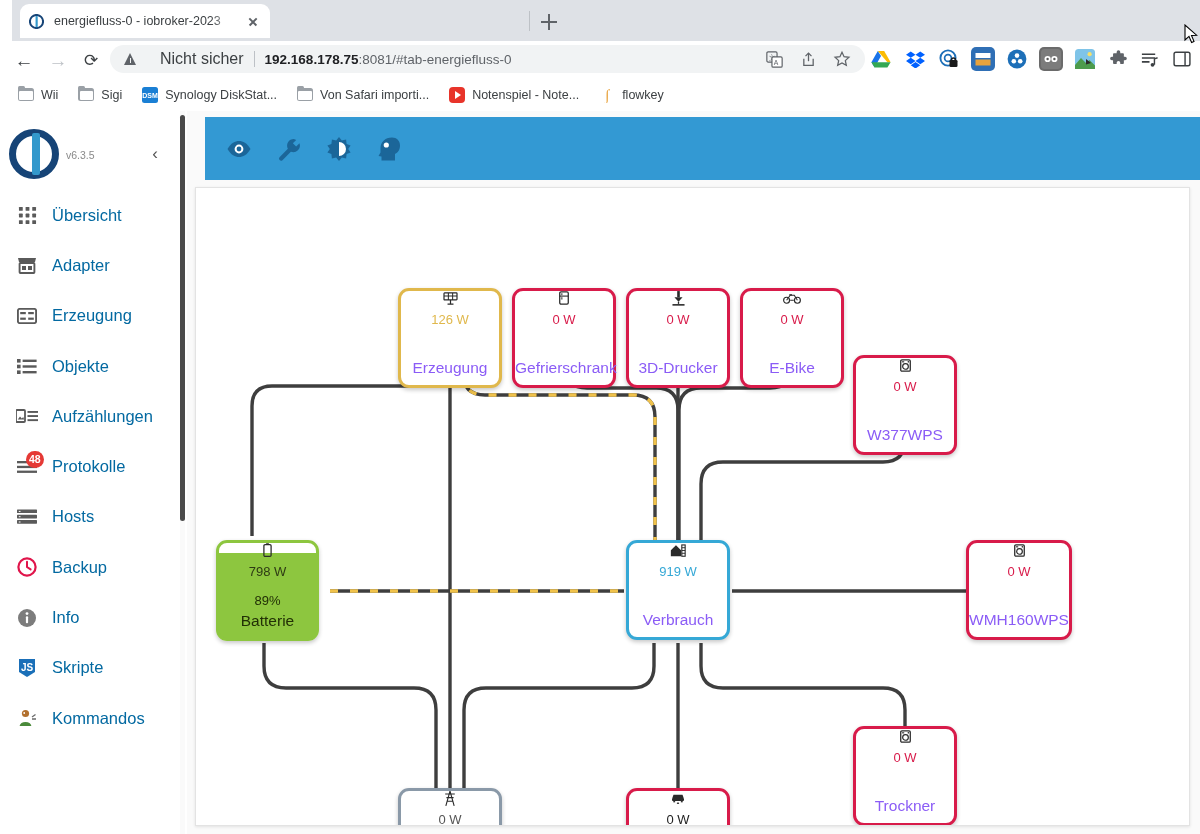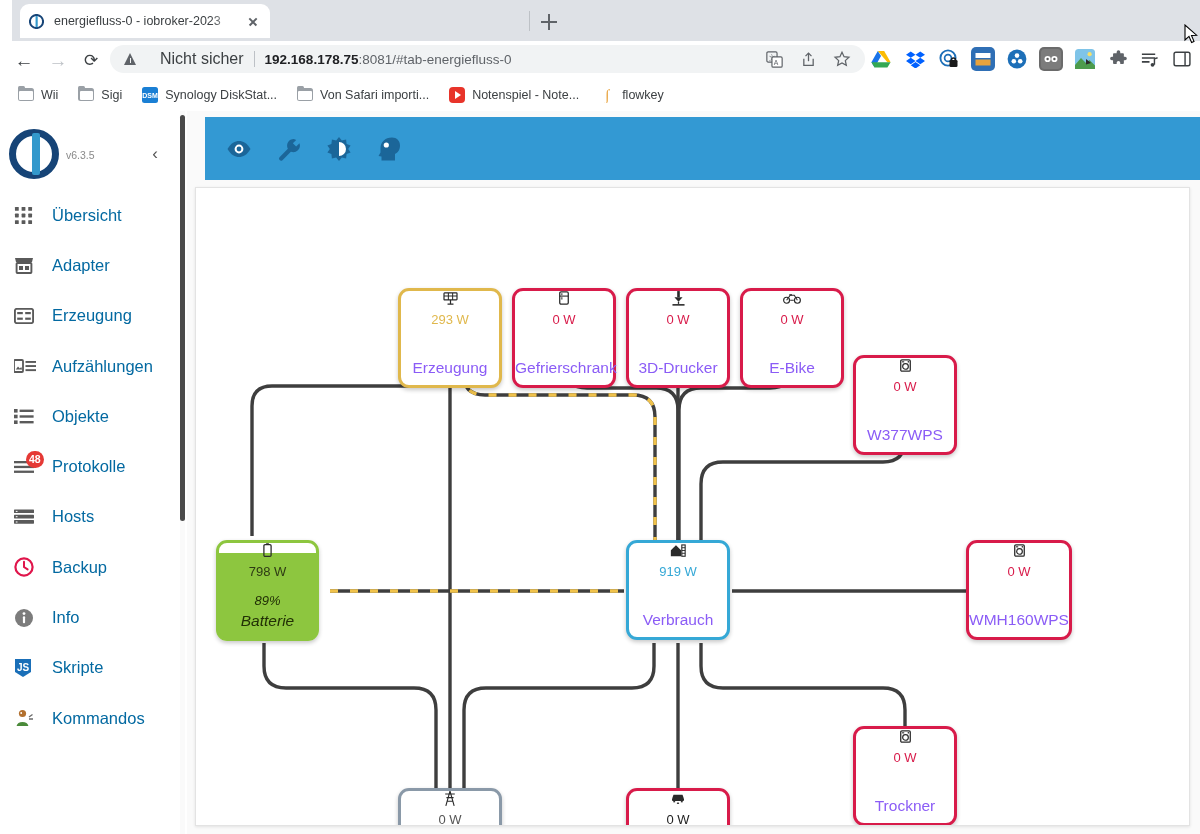--- a/index.html
+++ b/index.html
@@ -64,21 +64,21 @@
   .sidebar{position:absolute;left:0;top:0;width:180px;height:723px;background:#fff;overflow:hidden;}
   .brand{position:relative;height:79px;}
   .logo{position:absolute;left:9px;top:18px;width:50px;height:50px;border-radius:50%;
         border:7px solid #164477;box-sizing:border-box;background:#fff;}
   .logo:after{content:"";position:absolute;left:16px;top:-3px;width:8px;height:42px;background:#3399cc;border-radius:2px;}
   .ver{position:absolute;left:66px;top:38px;font-size:10.5px;color:#8a8a8a;}
   .collapse{position:absolute;left:145px;top:33px;width:20px;height:20px;color:#555;font-size:17px;
             display:flex;align-items:center;justify-content:center;}
   .navlist{position:relative;}
   .navitem{position:relative;height:50.3px;display:flex;align-items:center;padding-left:14px;box-sizing:border-box;}
-  .nav-ico{width:26px;flex:0 0 26px;display:flex;align-items:center;position:relative;}
+  .nav-ico{width:26px;flex:0 0 26px;display:flex;align-items:center;justify-content:center;position:relative;}
   .nav-lb{font-size:16.5px;color:#0369a1;margin-left:12px;white-space:nowrap;}
   .badge{position:absolute;left:12px;top:-9px;min-width:17px;height:17px;border-radius:9px;background:#e53935;
          color:#fff;font-size:10.5px;display:flex;align-items:center;justify-content:center;padding:0 3px;
          box-sizing:border-box;font-weight:bold;}
 
   .vscroll{position:absolute;left:180px;top:4px;width:5px;height:406px;background:#4a4a4a;border-radius:3px;}
   .vtrack{position:absolute;left:180px;top:0;width:5px;height:723px;background:#fafafa;}
 
   
   .content{position:absolute;left:187px;top:0;width:1013px;height:723px;background:#fafafa;}
@@ -96,21 +96,21 @@
             left:0;right:0;}
   .node .nsub{font-size:13px;color:#333;position:absolute;bottom:30px;left:0;right:0;text-align:center;}
   .nicon{position:absolute;top:-1px;left:0;right:0;display:flex;justify-content:center;height:16px;
          align-items:center;}
   .nicon svg{display:block;}
 
   .node.gen{border-color:#e0b84c;} .node.gen .nv{color:#e0b84c;}
   .node.cons{border-color:#35a8d6;} .node.cons .nv{color:#35a8d6;}
   .node.grid{border-color:#8a99a8;} .node.grid .nv{color:#555;}
   .node.bat{border-color:#8dc63f;background:linear-gradient(to bottom,#ffffff 0%,#ffffff 11%,#8dc63f 11%,#8dc63f 100%);}
-  .node.bat .nv{color:#2e3b14;} .node.bat .nl,.node.bat .nsub{color:#223006;font-style:italic;}
+  .node.bat .nv{color:#2e3b14;} .node.bat .nl,.node.bat .nsub{color:#223006;}
   .node.zappi .nv{color:#222;}
 
   svg.wires{position:absolute;left:0;top:0;width:993px;height:637px;z-index:1;}
   .w{fill:none;stroke:#3e3e3e;stroke-width:3.4;stroke-linecap:butt;}
   .wflow{fill:none;stroke:#f0c24b;stroke-width:3.4;stroke-dasharray:8 12;}
   .cursor{position:absolute;left:1184px;top:24px;width:14px;height:20px;z-index:60;}
 </style>
 </head>
 <body>
 <div id="root">
@@ -327,47 +327,47 @@
                 <rect x="11.2" y="4" width="5.6" height="2.2" fill="#5a5a5a"></rect>
                 <rect x="3.2" y="9.6" width="5.6" height="2.2" fill="#5a5a5a"></rect>
                 <rect x="11.2" y="9.6" width="5.6" height="2.2" fill="#5a5a5a"></rect>
               </svg>
         </span>
         <span class="nav-lb">Erzeugung</span>
       </div>
 
       <div class="navitem">
         <span class="nav-ico">
-          <svg width="22" height="15" viewBox="0 0 22 15" fill="#5a5a5a">
-                <rect x="0" y="1" width="9" height="12" rx="1" fill="none" stroke="#5a5a5a" stroke-width="1.8"></rect>
-                <path d="M1.8 10.5 L4 7.5 L5.8 9.6 L7.2 8 L8.2 10.5 Z"></path>
-                <rect x="11.5" y="2" width="10.5" height="1.9"></rect>
-                <rect x="11.5" y="6.1" width="10.5" height="1.9"></rect>
-                <rect x="11.5" y="10.2" width="10.5" height="1.9"></rect>
-              </svg>
-        </span>
-        <span class="nav-lb">Aufzählungen</span>
-      </div>
-
-      <div class="navitem">
-        <span class="nav-ico">
           <svg width="20" height="17" viewBox="0 0 20 17" fill="#5a5a5a">
                 <rect x="0" y="1" width="3.6" height="3.6"></rect>
                 <rect x="5.6" y="1.6" width="14" height="2.4"></rect>
                 <rect x="0" y="6.7" width="3.6" height="3.6"></rect>
                 <rect x="5.6" y="7.3" width="14" height="2.4"></rect>
                 <rect x="0" y="12.4" width="3.6" height="3.6"></rect>
                 <rect x="5.6" y="13" width="14" height="2.4"></rect>
               </svg>
         </span>
         <span class="nav-lb">Objekte</span>
       </div>
 
       <div class="navitem">
         <span class="nav-ico">
+          <svg width="22" height="15" viewBox="0 0 22 15" fill="#5a5a5a">
+                <rect x="0" y="1" width="9" height="12" rx="1" fill="none" stroke="#5a5a5a" stroke-width="1.8"></rect>
+                <path d="M1.8 10.5 L4 7.5 L5.8 9.6 L7.2 8 L8.2 10.5 Z"></path>
+                <rect x="11.5" y="2" width="10.5" height="1.9"></rect>
+                <rect x="11.5" y="6.1" width="10.5" height="1.9"></rect>
+                <rect x="11.5" y="10.2" width="10.5" height="1.9"></rect>
+              </svg>
+        </span>
+        <span class="nav-lb">Aufzählungen</span>
+      </div>
+
+      <div class="navitem">
+        <span class="nav-ico">
           <svg width="20" height="14" viewBox="0 0 20 14" fill="#5a5a5a">
                 <rect x="0" y="1" width="20" height="2.3"></rect>
                 <rect x="0" y="5.8" width="20" height="2.3"></rect>
                 <rect x="0" y="10.6" width="20" height="2.3"></rect>
               </svg>
           <span class="badge">48</span>
         </span>
         <span class="nav-lb">Protokolle</span>
       </div>
 
@@ -498,21 +498,21 @@
         </svg>
 
         <div class="node gen" style="left:202px;top:100px;width:104px;height:100px">
           <span class="nicon">
             <svg width="15" height="13" viewBox="0 0 16 14">
                   <rect x="1" y="1" width="14" height="7.5" rx=".6" fill="none" stroke="#2a2a2a" stroke-width="1.3"></rect>
                   <path d="M1 4.2 H15 M5.7 1 V8.5 M10.3 1 V8.5" stroke="#2a2a2a" stroke-width="1.1"></path>
                   <path d="M8 8.5 V13 M4.8 13 H11.2" stroke="#2a2a2a" stroke-width="1.3"></path>
                 </svg>
           </span>
-          <span class="nv">293 W</span>
+          <span class="nv">126 W</span>
           <span class="nl">Erzeugung</span>
         </div>
 
         <div class="node" style="left:316px;top:100px;width:104px;height:100px">
           <span class="nicon">
             <svg width="10" height="14" viewBox="0 0 11 15">
                   <rect x=".8" y=".8" width="9.4" height="13.4" rx="1.4" fill="none" stroke="#2a2a2a" stroke-width="1.4"></rect>
                   <path d="M.8 5.4 H10.2" stroke="#2a2a2a" stroke-width="1.2"></path>
                   <rect x="2.6" y="2.2" width="1.1" height="2.2" fill="#2a2a2a"></rect>
                   <rect x="2.6" y="6.6" width="1.1" height="2.6" fill="#2a2a2a"></rect>

